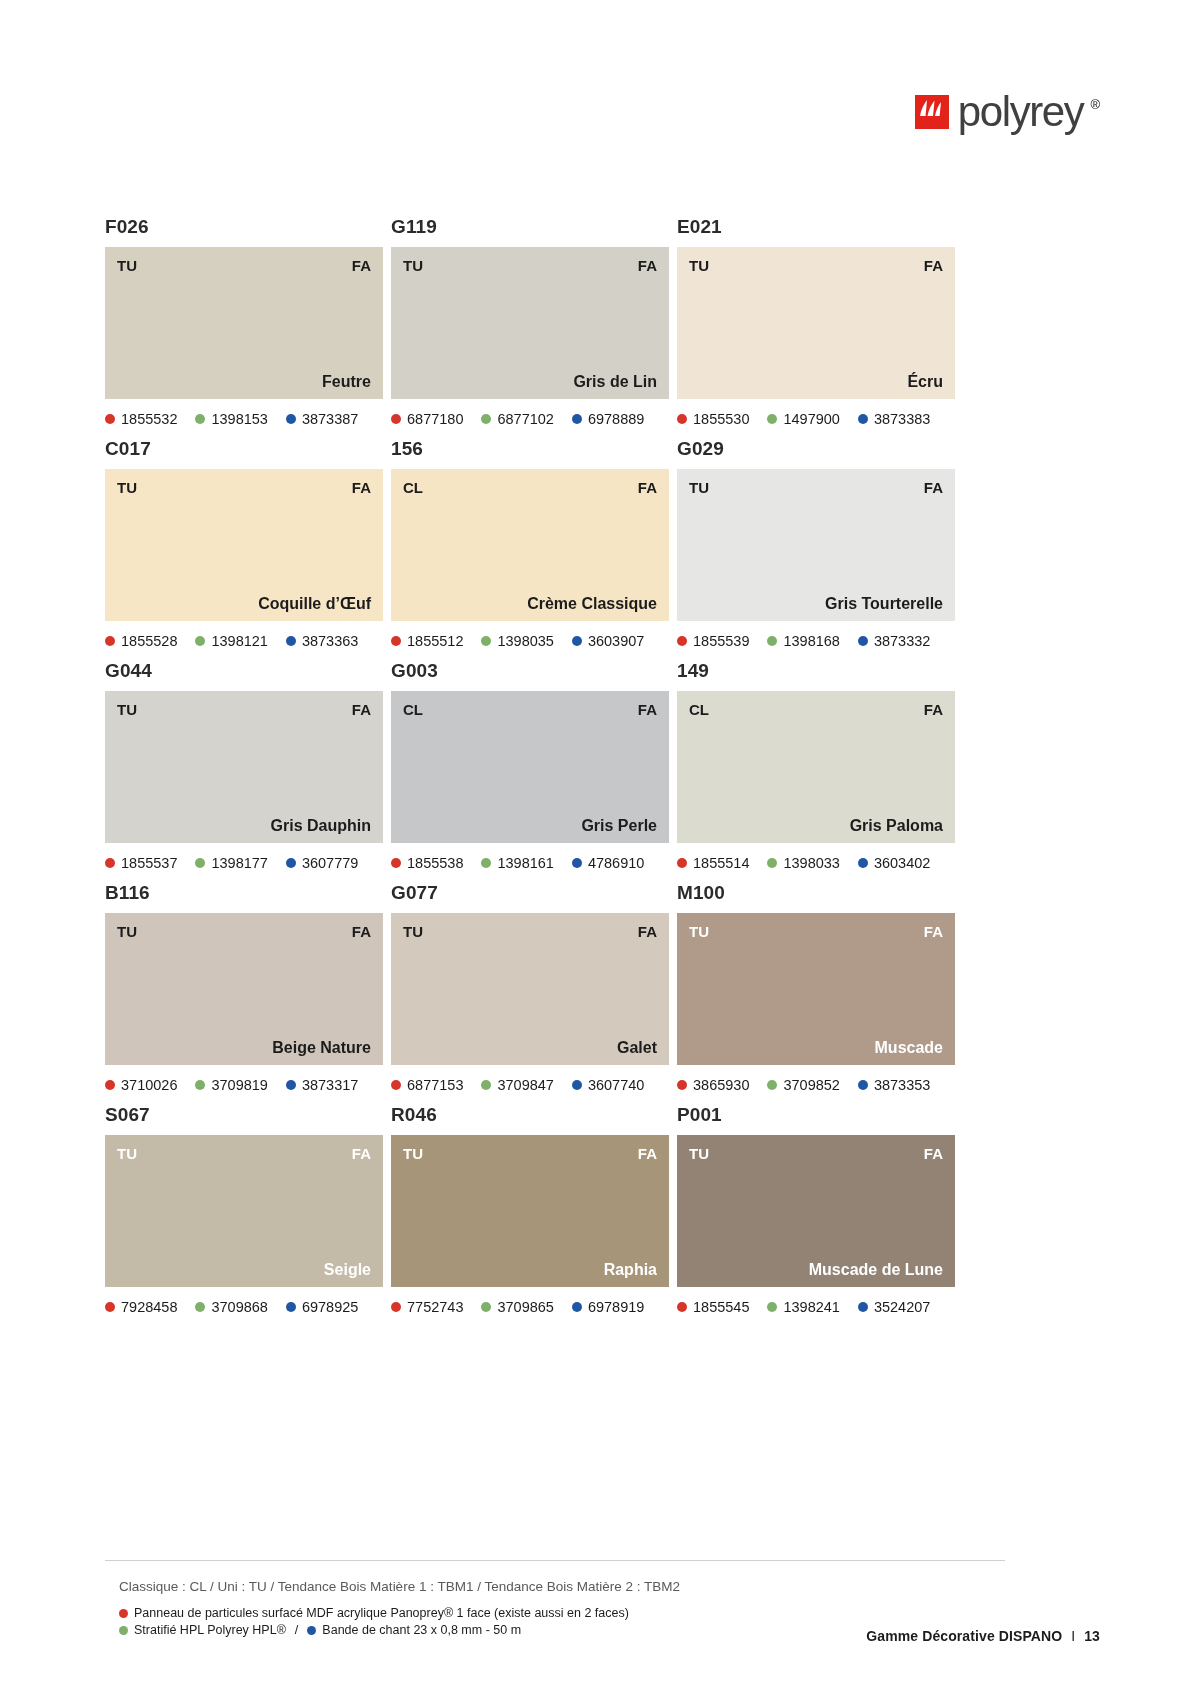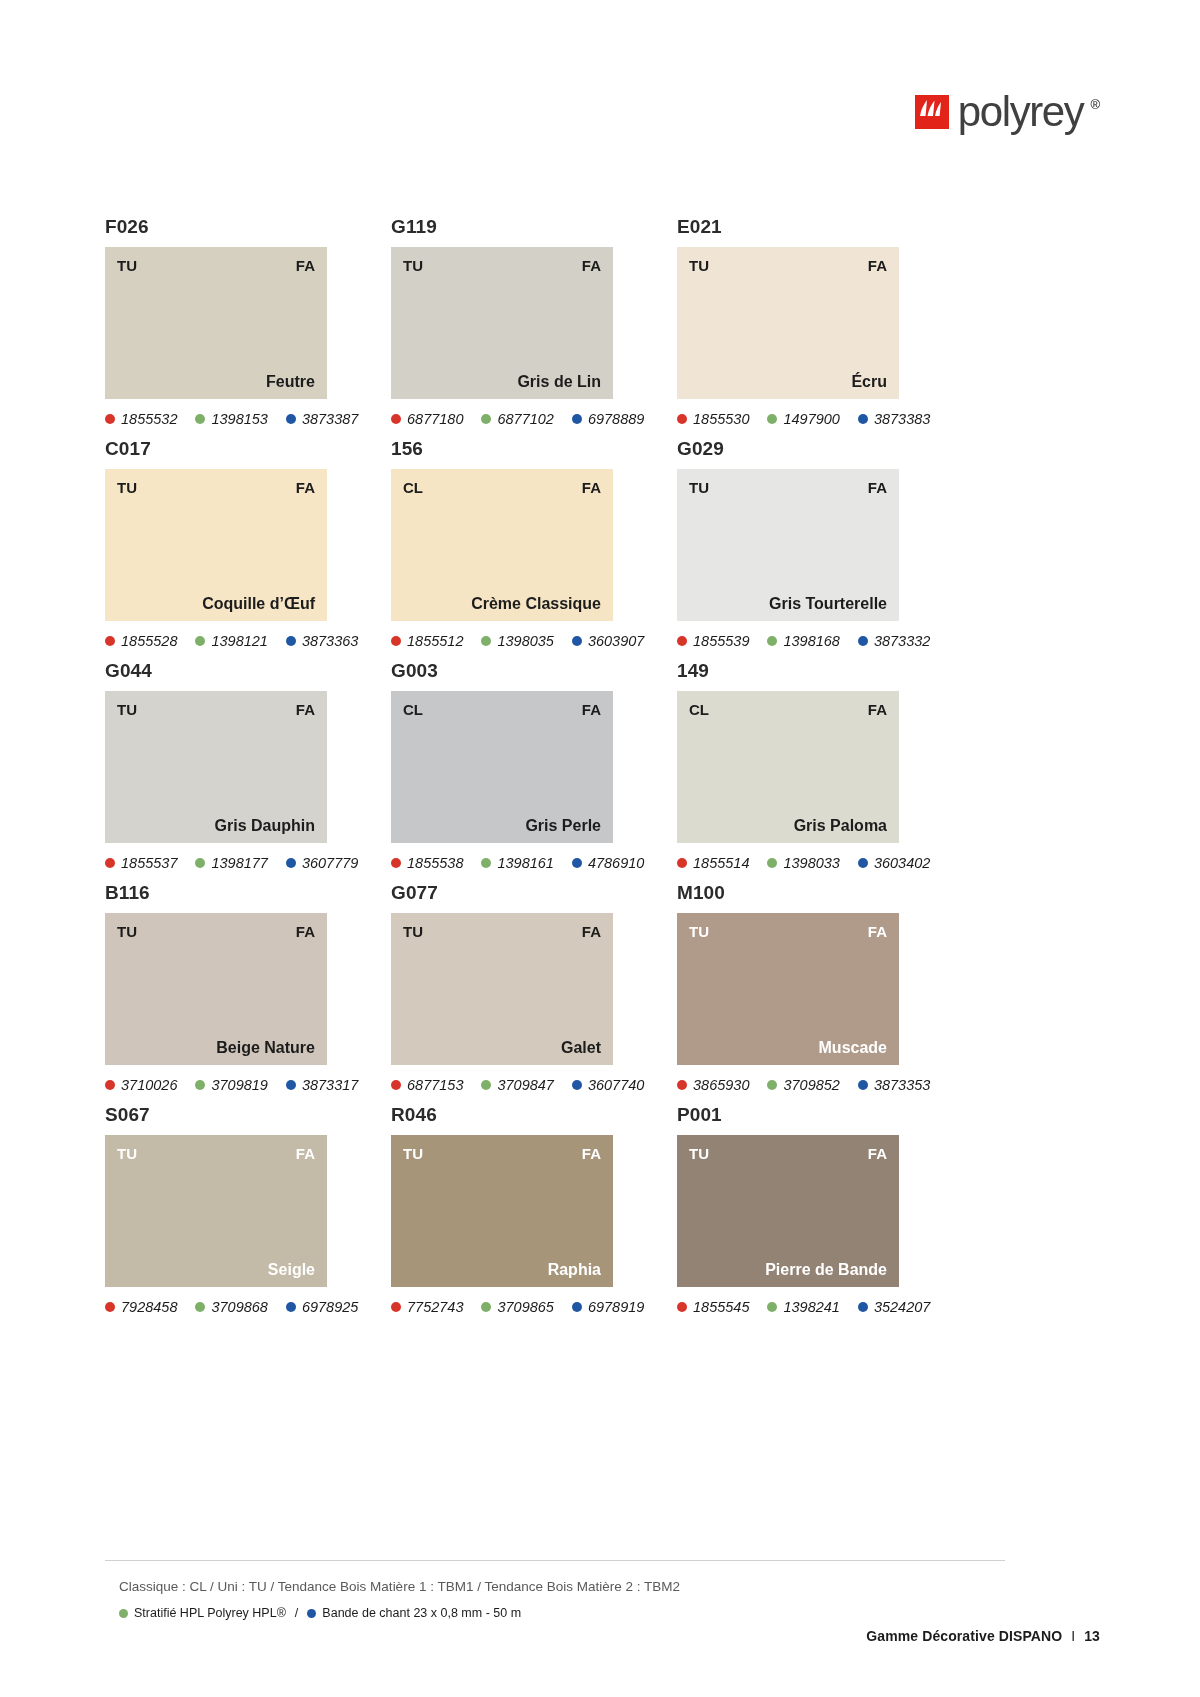--- a/index.html
+++ b/index.html
@@ -71,21 +71,21 @@
     font-weight: bold;
     color: #2b2b2b;
     letter-spacing: 0.1px;
     margin-bottom: 8px;
     height: 24px;
     line-height: 24px;
   }
 
   .swatch {
     position: relative;
-    width: 222px;
+    width: 278px;
     height: 152px;
     padding: 10px 12px 23px 12px;
   }
 
   .swatch-tags {
     display: flex;
     justify-content: space-between;
     font-size: 15px;
     font-weight: bold;
     line-height: 17px;
@@ -103,21 +103,20 @@
 
   .dark-text  { color: #1c1c1c; }
   .light-text { color: #ffffff; }
 
   .refs {
     display: flex;
     align-items: center;
     gap: 0px;
     margin-top: 10px;
     height: 20px;
-    font-style: italic;
   }
   .ref {
     display: flex;
     align-items: center;
     gap: 6px;
     font-size: 14.5px;
     color: #1c1c1c;
     margin-right: 18px;
   }
   .ref:last-child { margin-right: 0; }
@@ -529,21 +528,21 @@
           </div>
         </div>
       </div>
       <div class="cell">
         <div class="cell-code">P001</div>
         <div class="swatch" style="background: rgb(147, 131, 117);">
           <div class="swatch-tags light-text">
             <span>TU</span>
             <span>FA</span>
           </div>
-          <div class="swatch-name light-text">Pierre de Bande</div>
+          <div class="swatch-name light-text">Muscade de Lune</div>
         </div>
         <div class="refs">
           <div class="ref">
             <span class="dot dot-r"></span>
             <span>1855545</span>
           </div>
           <div class="ref">
             <span class="dot dot-g"></span>
             <span>1398241</span>
           </div>
@@ -553,20 +552,24 @@
           </div>
         </div>
       </div>
     </div>
 
   <div class="footer-rule"></div>
 
   <div class="footer">
     <div class="footer-line1">Classique : CL / Uni : TU / Tendance Bois Matière 1 : TBM1 / Tendance Bois Matière 2 : TBM2</div>
     <div class="footer-legend">
+      <div class="footer-legend-row">
+        <span class="dot dot-r"></span>
+        <span>Panneau de particules surfacé MDF acrylique Panoprey® 1 face (existe aussi en 2 faces)</span>
+      </div>
       <div class="footer-legend-row">
         <span class="dot dot-g"></span>
         <span>Stratifié HPL Polyrey HPL®</span>
         <span class="footer-sep">/</span>
         <span class="dot dot-b"></span>
         <span>Bande de chant 23 x 0,8 mm - 50 m</span>
       </div>
     </div>
   </div>
 

